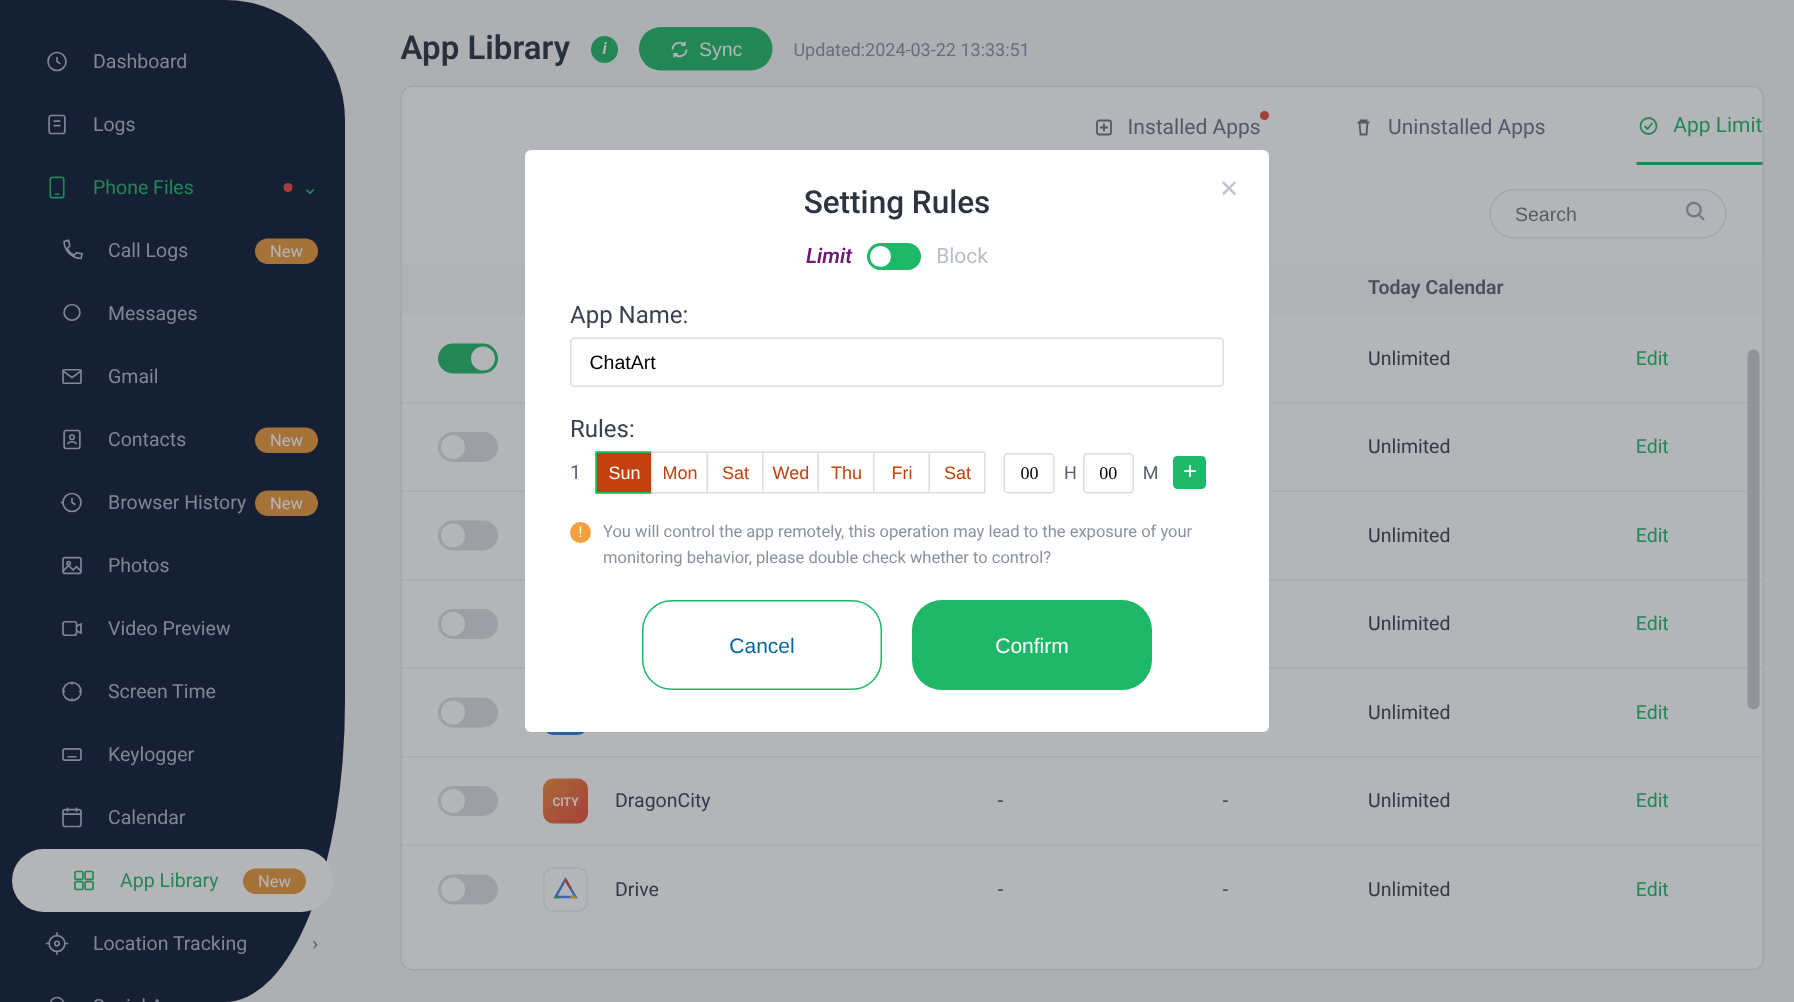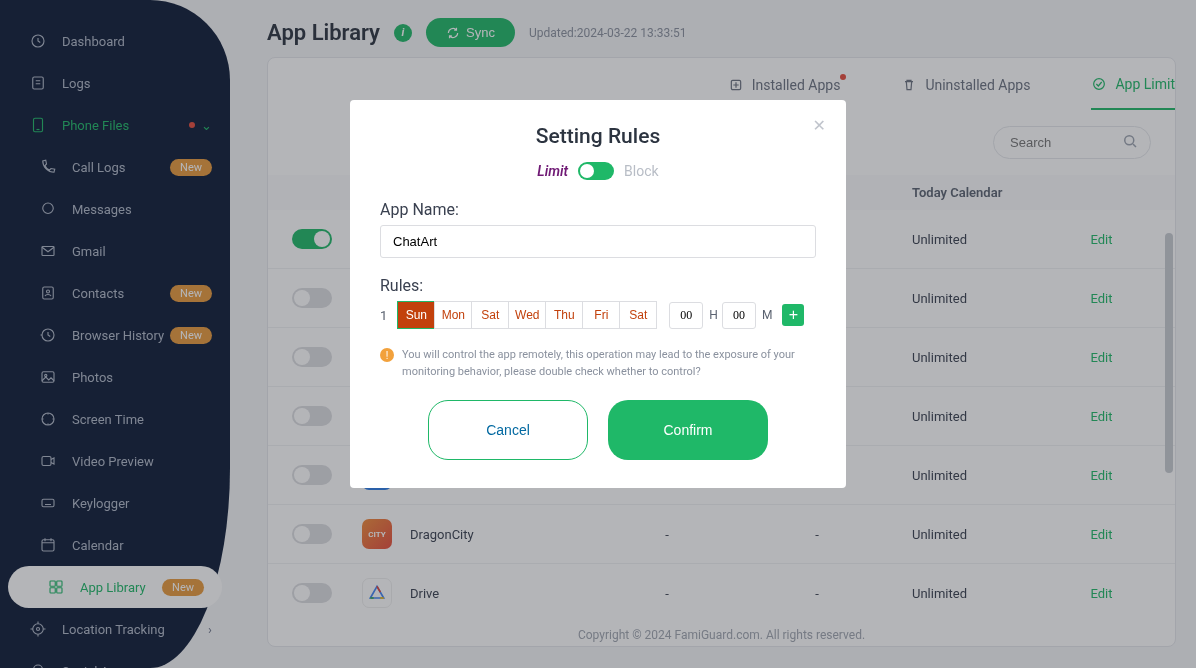--- a/index.html
+++ b/index.html
@@ -174,34 +174,34 @@
           <rect x="4" y="5" width="16" height="14" rx="2"></rect>
           <circle cx="9" cy="10" r="1.5"></circle>
           <path d="M4 17l5-5 4 4 3-3 4 4"></path>
         </svg>
       </span>
     <span>Photos</span>
   </div>
   <div class="sidebar-item sub">
     <span class="sidebar-icon">
         <svg viewBox="0 0 24 24" fill="none" stroke="currentColor" stroke-width="1.5">
+          <rect x="4" y="6" width="12" height="12" rx="2"></rect>
+          <path d="M16 10l4-2v8l-4-2"></path>
+        </svg>
+      </span>
+    <span>Video Preview</span>
+  </div>
+  <div class="sidebar-item sub">
+    <span class="sidebar-icon">
+        <svg viewBox="0 0 24 24" fill="none" stroke="currentColor" stroke-width="1.5">
           <circle cx="12" cy="12" r="8"></circle>
           <path d="M12 4v2M12 18v2M4 12h2M18 12h2"></path>
         </svg>
       </span>
     <span>Screen Time</span>
-  </div>
-  <div class="sidebar-item sub">
-    <span class="sidebar-icon">
-        <svg viewBox="0 0 24 24" fill="none" stroke="currentColor" stroke-width="1.5">
-          <rect x="4" y="6" width="12" height="12" rx="2"></rect>
-          <path d="M16 10l4-2v8l-4-2"></path>
-        </svg>
-      </span>
-    <span>Video Preview</span>
   </div>
   <div class="sidebar-item sub">
     <span class="sidebar-icon">
         <svg viewBox="0 0 24 24" fill="none" stroke="currentColor" stroke-width="1.5">
           <rect x="4" y="7" width="16" height="10" rx="2"></rect>
           <path d="M7 11h.01M11 11h.01M15 11h.01M8 14h8"></path>
         </svg>
       </span>
     <span>Keylogger</span>
   </div>
@@ -410,21 +410,20 @@
         <div class="col-time2">-</div>
         <div class="col-remain">Unlimited</div>
         <div class="col-op"><span class="edit-link">Edit</span></div>
       </div>
     </div>
 
     <div class="scrollbar-track">
       <div class="scrollbar-thumb"></div>
     </div>
 
-    <div class="footer">Copyright © 2024 FamiGuard.com. All rights reserved.</div>
   </div>
 </div>
 
 <div class="overlay">
   <div class="modal">
     <button class="modal-close">✕</button>
     <div class="modal-title">Setting Rules</div>
     <div class="mode-row">
       <span class="mode-limit">Limit</span>
       <div class="mode-toggle"></div>

